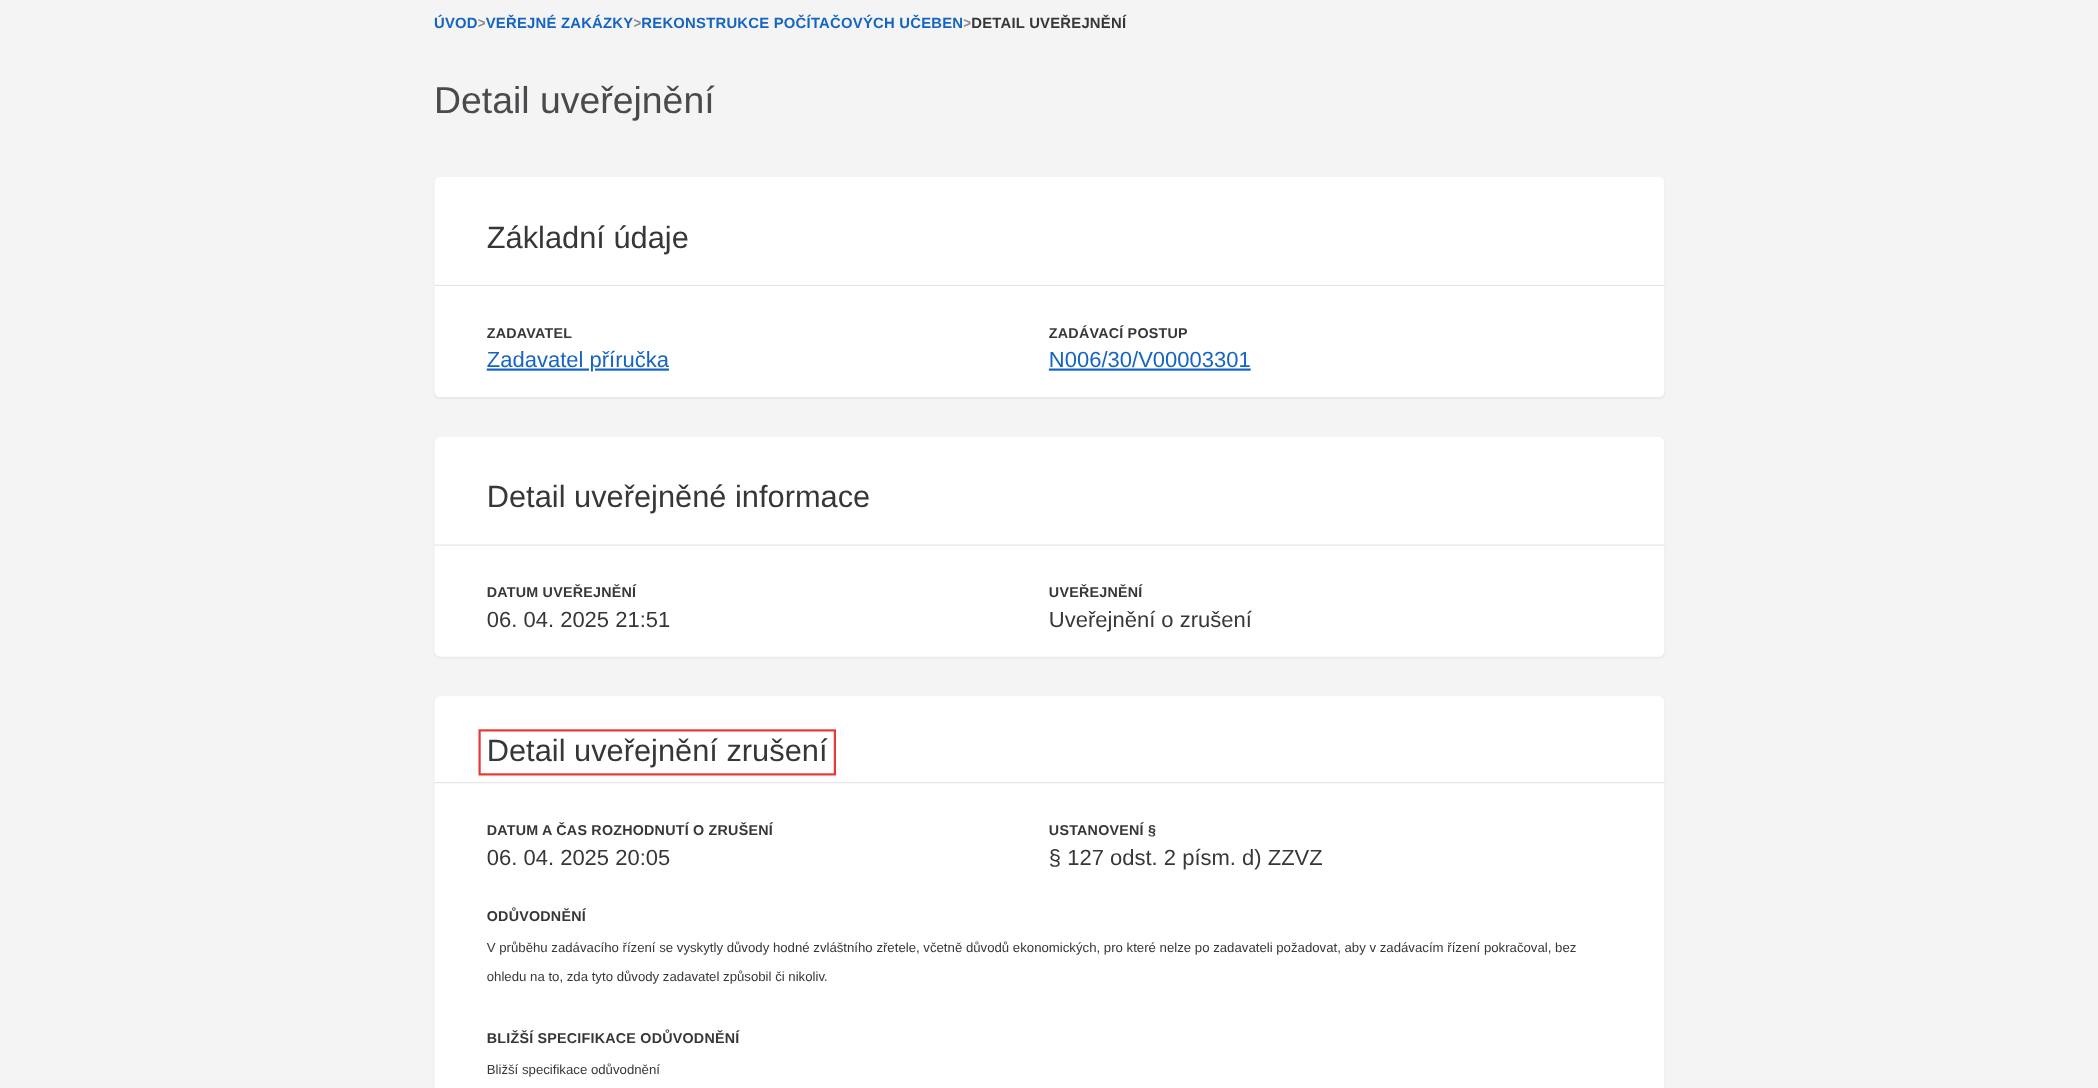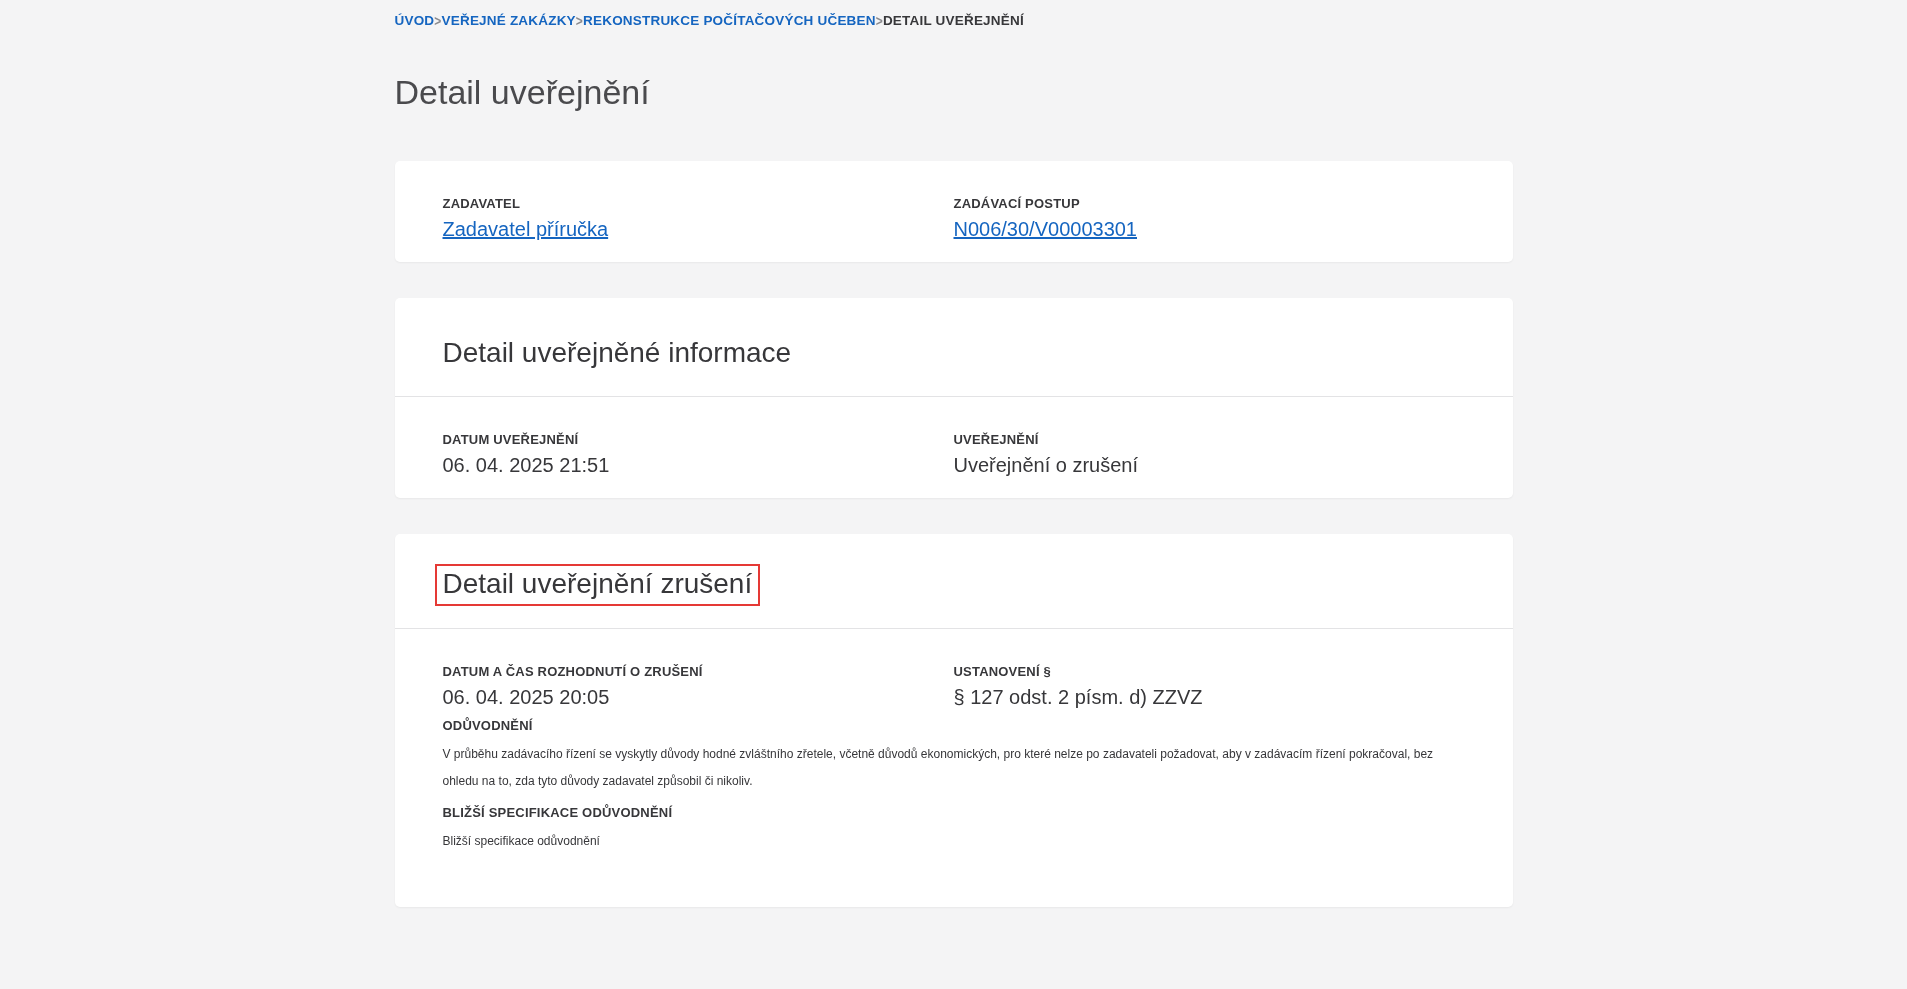--- a/index.html
+++ b/index.html
@@ -31,36 +31,36 @@
   }
   
   .card{
     background:var(--card-bg);
     border-radius:5px;
     box-shadow:0 1px 2px rgba(0,0,0,.05);
     margin-top:47px;
   }
   .card + .card{margin-top:36px;}
   .card-header{padding:38px 48px 26px;border-bottom:1px solid var(--divider);}
-  .card:nth-of-type(3) .card-header{padding:30px 48px 22px;}
+  .card:nth-of-type(3) .card-header{padding:30px 48px 6px;}
   .card-title{font-size:28px;font-weight:400;line-height:34px;color:var(--text);}
   .title-highlight{
     display:inline-block;
     border:2px solid var(--highlight);
     padding:1px 6px 3px;
     margin-left:-8px;
   }
   .card-body{padding:35px 48px 22px;display:grid;grid-template-columns:1fr 1fr;row-gap:0;}
   .field-label{
     font-size:13px;font-weight:700;line-height:15px;letter-spacing:.2px;
     color:var(--text);
   }
   .field-value{margin-top:7px;font-size:20px;line-height:22px;color:var(--text);}
   a.field-value{color:var(--link);text-decoration:underline;cursor:pointer;display:inline-block;}
-  .section{grid-column:1 / -1;margin-top:10px;}
+  .section{grid-column:1 / -1;margin-top:34px;}
   .section-text{
     margin-top:8px;font-size:12px;line-height:27px;color:var(--text);
     max-width:1080px;
   }
   .card-body.tall{padding-bottom:52px;}
 </style>
 </head>
 <body>
 
 <div class="container">
@@ -71,20 +71,23 @@
     <a>VEŘEJNÉ ZAKÁZKY</a>
     <span class="sep">&gt;</span>
     <a>REKONSTRUKCE POČÍTAČOVÝCH UČEBEN</a>
     <span class="sep">&gt;</span>
     <span class="current">DETAIL UVEŘEJNĚNÍ</span>
   </nav>
 
   <h1 class="page-title">Detail uveřejnění</h1>
 
   <section class="card">
+    <div class="card-header">
+      <h2 class="card-title">Základní údaje</h2>
+    </div>
     <div class="card-body">
       <div class="field">
         <div class="field-label">ZADAVATEL</div>
         <a class="field-value">Zadavatel příručka</a>
       </div>
       <div class="field">
         <div class="field-label">ZADÁVACÍ POSTUP</div>
         <a class="field-value">N006/30/V00003301</a>
       </div>
       <div class="field"></div>

